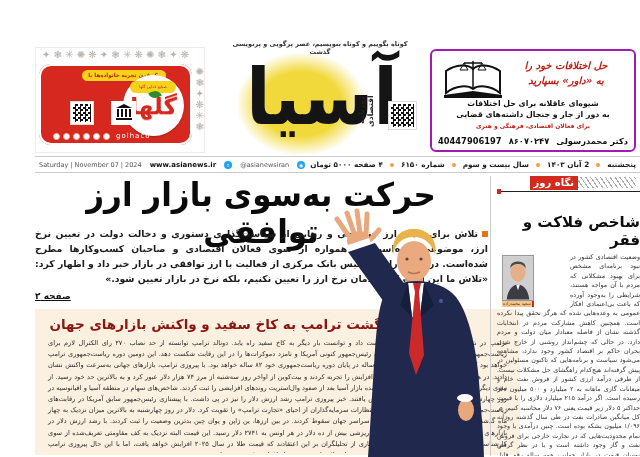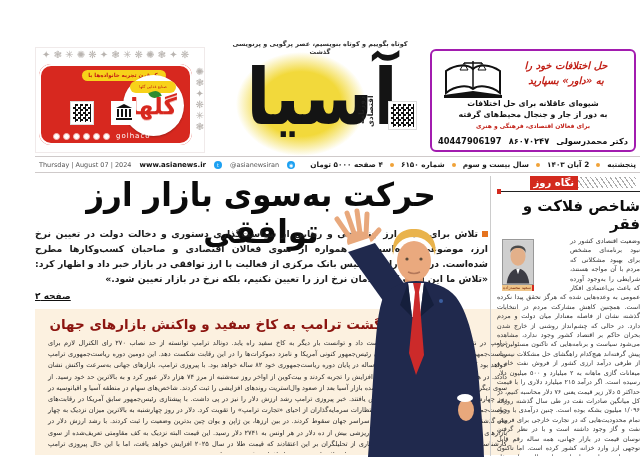--- a/index.html
+++ b/index.html
@@ -58,21 +58,21 @@
   .trump-svg { position:absolute; left:328px; top:205px; width:175px; height:252px; z-index:6; }
 
   
   .divider { position:absolute; left:490px; top:176px; width:1px; height:280px; background:#ccc; }
   .sidebar { position:absolute; left:497px; top:176px; width:143px; height:280px; direction:rtl; overflow:hidden; }
   .kicker-row { display:flex; align-items:center; height:13px; }
   .kicker { background:#d32a1e; color:#fff; font-size:10px; font-weight:bold; padding:1px 4px 2px; }
   .hatch { flex:0 0 58px; height:11px; margin-right:4px; background:repeating-linear-gradient(55deg, #aaa 0 1px, transparent 1px 4px); }
   .rule { border-top:1.5px solid #222; margin-top:2px; position:relative; }
   .rule::after { content:""; position:absolute; left:-1px; top:-3px; width:5px; height:5px; background:#d32a1e; }
-  .sb-headline { margin-top:5px; font-size:15px; font-weight:bold; color:#0d0d0d; }
+  .sb-headline { margin-top:21px; font-size:15px; font-weight:bold; color:#0d0d0d; }
   .sb-body { margin-top:4px; font-size:6.4px; line-height:9.4px; text-align:justify; color:#333; }
   .sb-photowrap { float:left; margin:2px 36px 2px 5px; width:32px; }
   .sb-photo { width:32px; height:46px; border:1px solid #999; background:#d8d8d8; display:block; }
   .sb-caption { display:block; width:32px; background:#f0c68a; color:#7a2c10; font-size:4.3px; line-height:6px; text-align:center; border-right:2px solid #d32a1e; overflow:hidden; white-space:nowrap; }
 </style>
 </head>
 <body>
 
 <div class="page">
 
@@ -126,40 +126,40 @@
         <polygon points="22,4 18,11 26,11" fill="none" stroke="#111" stroke-width="1"></polygon>
         <polygon points="40,4 36,11 44,11" fill="none" stroke="#111" stroke-width="1"></polygon>
       </svg>
     </div>
     <div class="arb-title">
       <span>حل اختلافات خود را</span><br>
       <span>به «داور» بسپارید</span>
     </div>
     <div class="arb-line">
       <span>شیوه‌ای عاقلانه برای حل اختلافات</span><br>
-      <span>به دور از جار و جنجال محیط‌های گرفته</span>
+      <span>به دور از جار و جنجال داشته‌های قضایی</span>
     </div>
     <div class="arb-red-small">برای فعالان اقتصادی، فرهنگی و هنری</div>
     <div class="arb-bottom">
       <span>دکتر محمدرسولی</span>
       <span>۸۶۰۷۰۲۴۷</span>
       <span>40447906197</span>
     </div>
   </div>
 
   <div class="date-strip">
     <div class="strip-fa">
       <span class="s-item">پنجشنبه</span>
       <span class="s-item">2 آبان ۱۴۰۳</span>
       <span class="s-item">سال بیست و سوم</span>
       <span class="s-item">شماره ۶۱۵۰</span>
       <span class="s-item">۴ صفحه ۵۰۰۰ تومان</span>
     </div>
     <div class="strip-left">
-      <span>Thursday | August 07 | 2024</span>
+      <span>Saturday | November 07 | 2024</span>
       <span class="site">www.asianews.ir</span>
       <span class="badge-icon">t</span>
       <span>@asianewsiran</span>
       <span class="badge-icon">◉</span>
     </div>
   </div>
 
   <h1 class="main-headline">حرکت به‌سوی بازار ارز توافقی</h1>
   <p class="lead"><span class="lead-bullet"></span><span>تلاش برای حذف ارز چندنرخی و رهایی از سیاست‌گذاری دستوری و دخالت دولت در تعیین نرخ ارز، موضوعی بوده‌است که همواره از سوی فعالان اقتصادی و صاحبان کسب‌وکارها مطرح شده‌است. در همین راستا، رئیس بانک مرکزی از فعالیت با ارز توافقی در بازار خبر داد و اظهار کرد: «تلاش ما این است که خودمان نرخ ارز را تعیین نکنیم، بلکه نرخ در بازار تعیین شود.»</span></p>
   <div class="page-ref">صفحه ۲</div>

